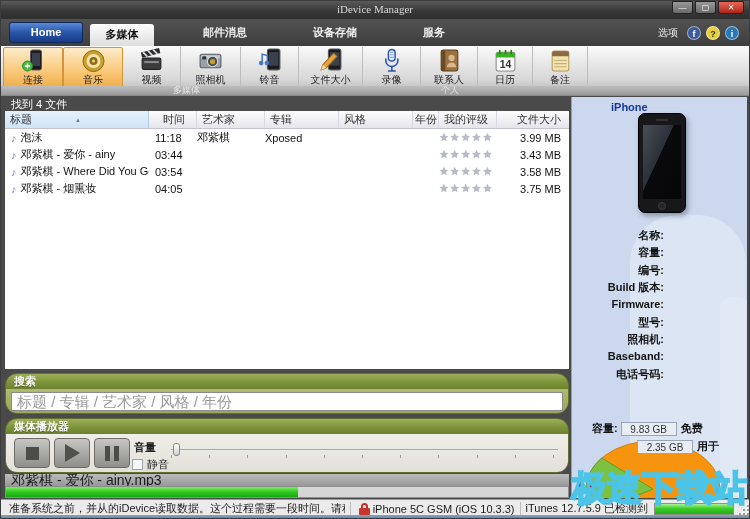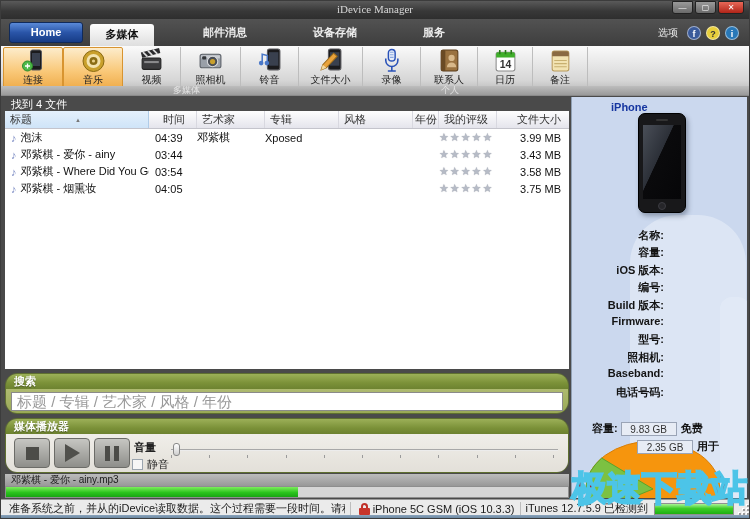--- a/index.html
+++ b/index.html
@@ -87,21 +87,21 @@
   .mute-row { position:absolute; left:126px; top:23px; display:flex; align-items:center; font-size:11px; color:#222; }
   .checkbox { width:11px; height:11px; background:#f6f6f6; border:1px solid #9aa4ae; margin-right:4px; }
   .vol-slider { position:absolute; left:165px; right:10px; top:12px; height:16px; }
   .vol-track { position:absolute; left:0; right:0; top:3px; height:2px; background:#a8a8a8; border-bottom:1px solid #ececec; }
   .vol-thumb { position:absolute; left:2px; top:-3px; width:7px; height:13px; border:1px solid #888;
     border-radius:3px; background:linear-gradient(#fefefe,#cfcfcf); }
   .vol-ticks { position:absolute; left:0; right:4px; top:9px; height:4px; display:flex; justify-content:space-between; }
   .vol-ticks i { width:1px; height:3px; background:#9a9a9a; }
 
   .nowplaying { position:absolute; left:4px; top:473px; width:564px; height:12px;
-    background:linear-gradient(#bcbcbc,#989898); color:#1c1c1c; font-size:10px; line-height:12px; padding-left:6px; }
+    background:linear-gradient(#bcbcbc,#989898); color:#1c1c1c; font-size:14px; line-height:12px; padding-left:6px; }
   .song-progress { position:absolute; left:4px; top:485px; width:564px; height:12px;
     background:#d6d6d6; border:1px solid #8e8e8e; }
   .song-fill { height:100%; background:linear-gradient(#7cee5c,#2cc41e 55%,#18a512); }
 
   
   .device-panel { position:absolute; left:570px; top:96px; width:176px; height:401px;
     background:#cbd8ee; overflow:hidden; border-left:1px solid #90a0b4; }
   .device-title { position:absolute; left:8px; top:4px; font-size:11px; font-weight:bold; color:#1636a0;margin-left:31px; }
   .ghost1 { position:absolute; left:58px; top:118px; width:116px; height:290px;
     background:rgba(232,239,249,.6); border-radius:48px 48px 0 0; }
@@ -285,21 +285,21 @@
       <div class="hcell c5">风格</div>
       <div class="hcell c6">年份</div>
       <div class="hcell c7">我的评级</div>
       <div class="hcell c8" style="border-right:none">文件大小</div>
     </div>
     <div class="trow">
       <div class="tcell c1">
           <span class="note-ic">♪</span>
           <span>泡沫</span>
         </div>
-      <div class="tcell c2">04:39</div>
+      <div class="tcell c2">11:18</div>
       <div class="tcell c3">邓紫棋</div>
       <div class="tcell c4">Xposed</div>
       <div class="tcell c5"></div>
       <div class="tcell c6"></div>
       <div class="tcell c7"><span class="stars">★★★★★</span></div>
       <div class="tcell c8">3.99 MB</div>
     </div>
     <div class="trow">
       <div class="tcell c1">
           <span class="note-ic">♪</span>
@@ -398,21 +398,20 @@
     <div class="ghost2"></div>
     <div class="device-title">iPhone</div>
     <div class="phone">
       <div class="speaker"></div>
         <div class="screen"></div>
         <div class="homebtn"></div>
     </div>
     <div class="fields">
       <div class="frow">名称:</div>
       <div class="frow">容量:</div>
-      <div class="frow">iOS 版本:</div>
       <div class="frow">编号:</div>
       <div class="frow">Build 版本:</div>
       <div class="frow">Firmware:</div>
       <div class="frow">型号:</div>
       <div class="frow">照相机:</div>
       <div class="frow">Baseband:</div>
       <div class="frow">电话号码:</div>
     </div>
     <svg class="pie-svg" width="170" height="90">
       <ellipse cx="81" cy="75" rx="67" ry="48" fill="#F6950D" stroke="#d87e06" stroke-width="1"></ellipse>

